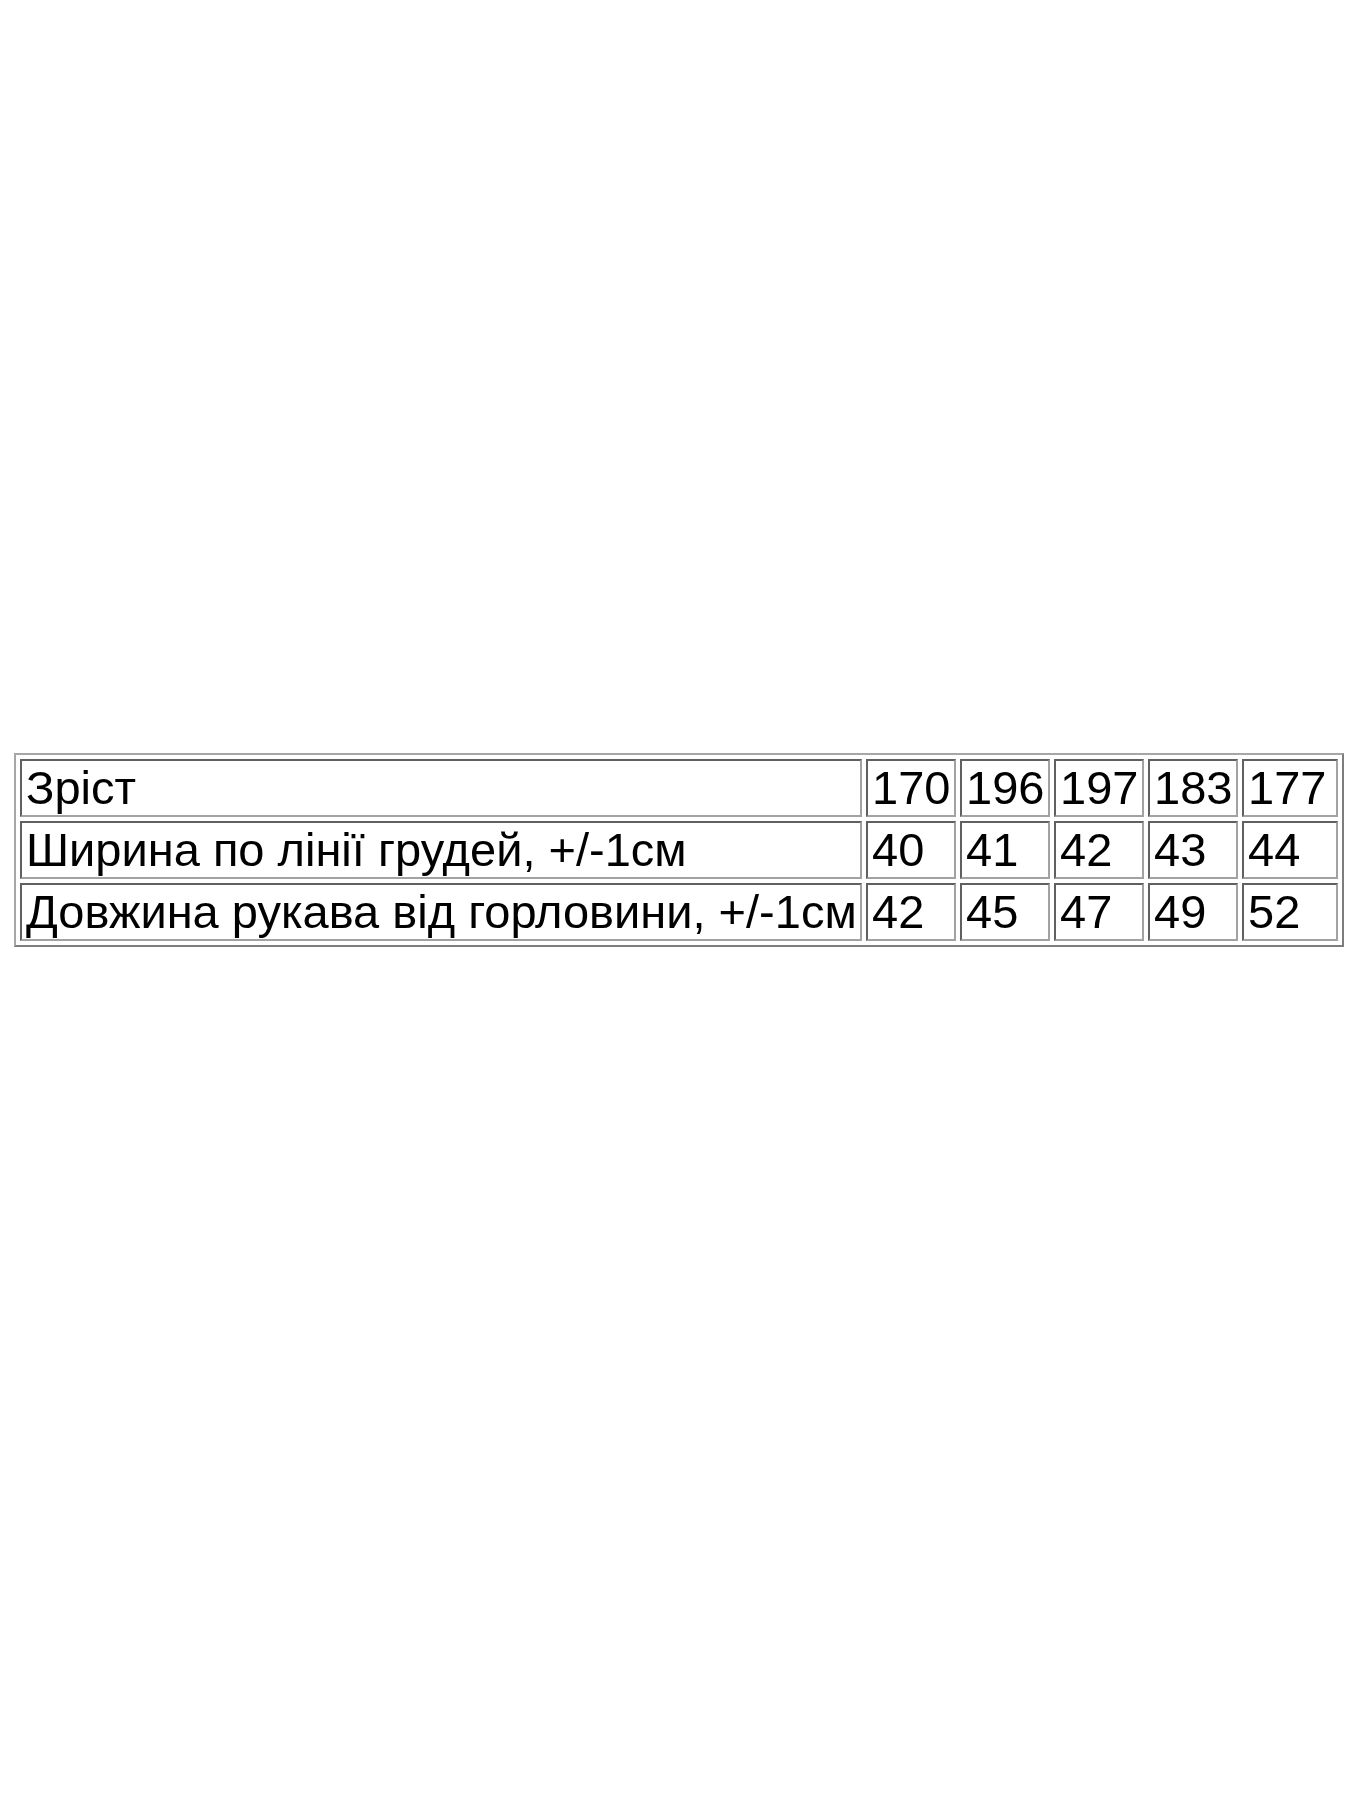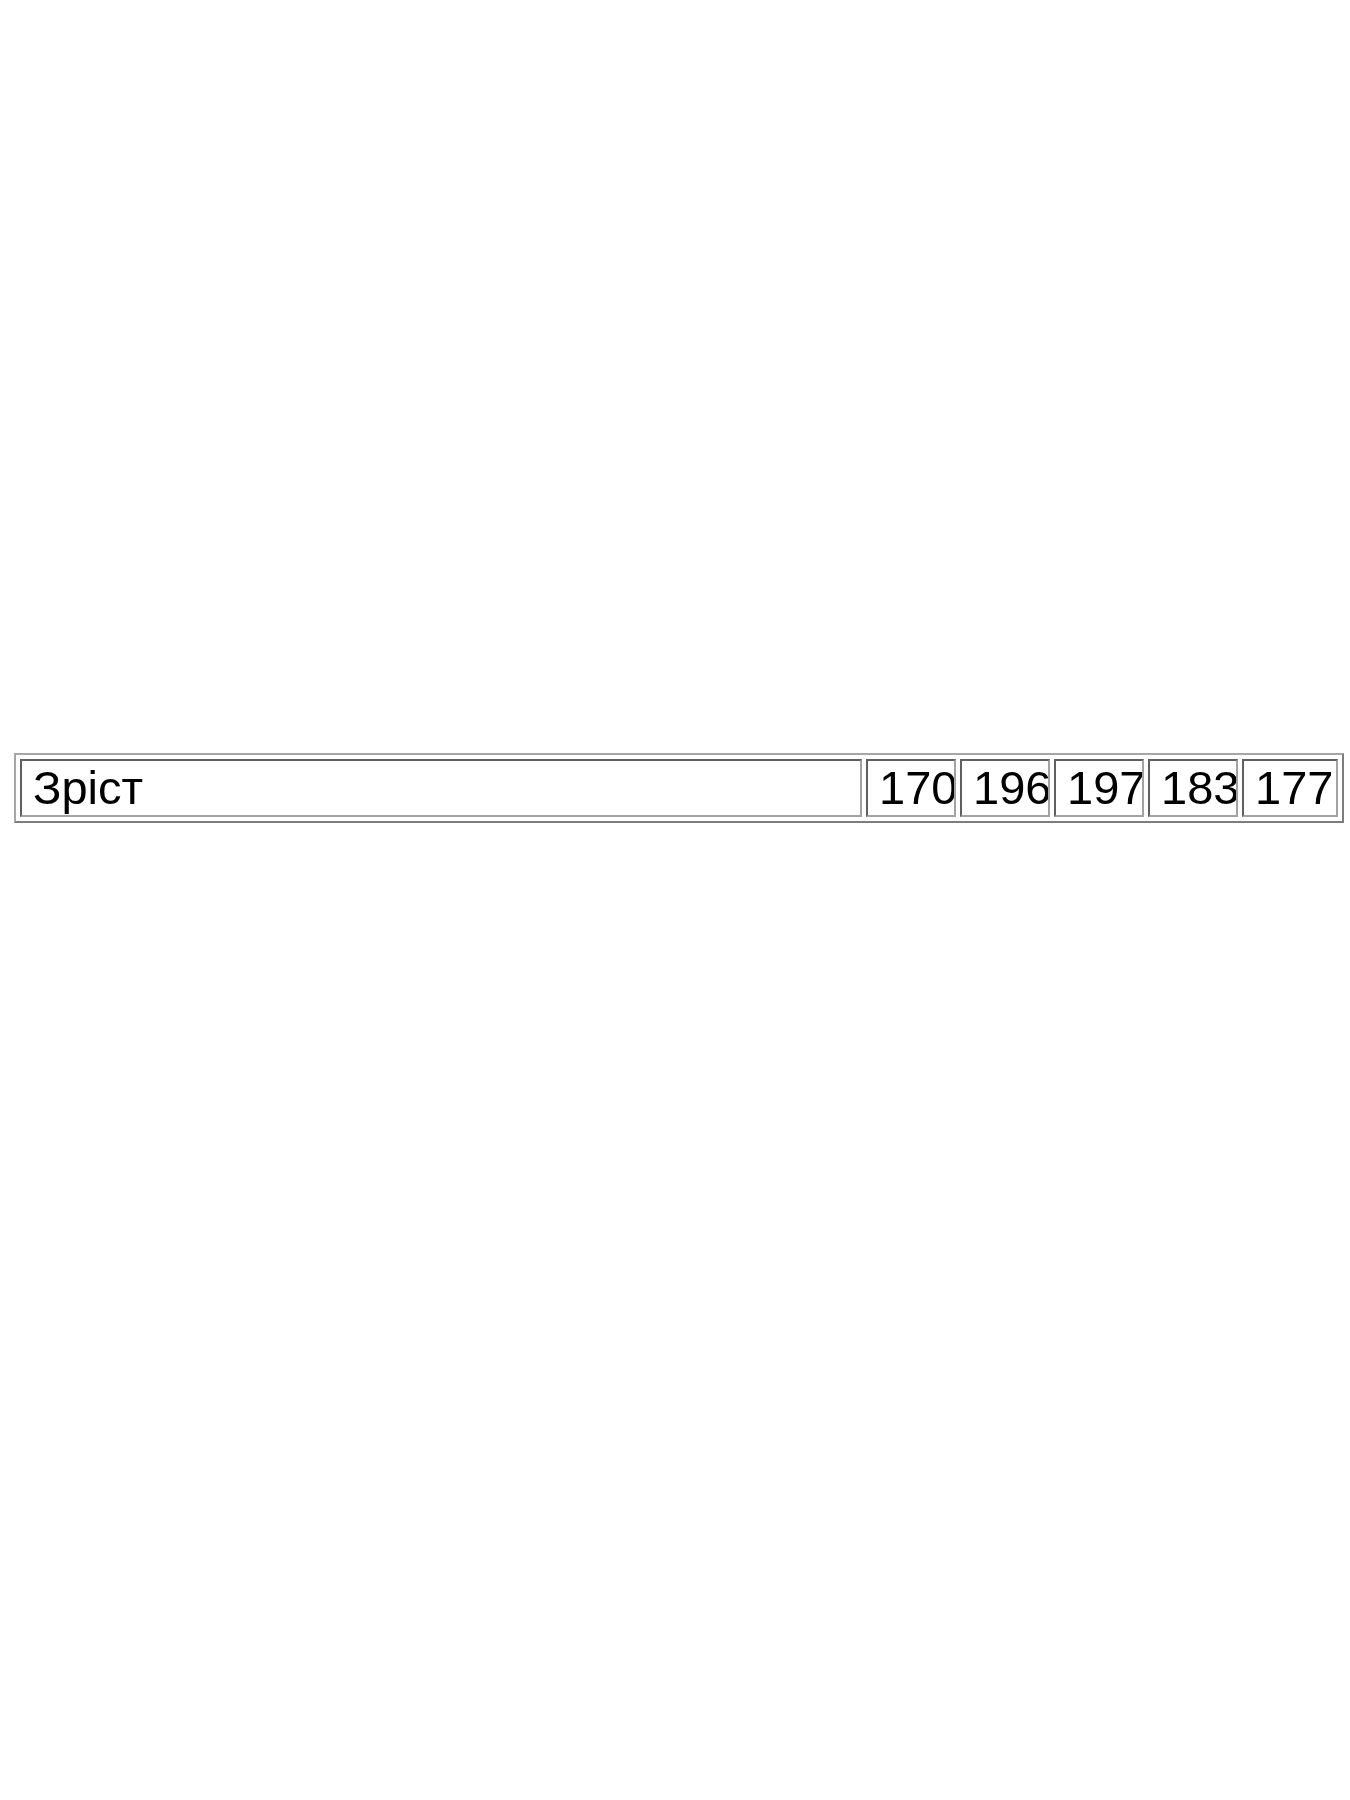--- a/index.html
+++ b/index.html
@@ -29,21 +29,21 @@
     font-size: 47px;
     line-height: 1.15;
     color: #000000;
   }
   table.size-table td {
     box-sizing: border-box;
     height: 51px;
     border: 2px solid;
     border-color: #606060 #a2a2a2 #a2a2a2 #606060; 
     background: #ffffff;
-    padding: 0 11px;
+    padding: 0 4px;
     vertical-align: middle;
     text-align: left;
     white-space: nowrap;
     overflow: hidden;
   }
   col.c-label    { width: 842px; }
   col.c-num      { width: 90px; }
   col.c-num-last { width: 96px; }
 </style>
 </head>
@@ -61,15 +61,31 @@
     </colgroup>
     <tbody>
       <tr>
         <td>Зріст</td>
         <td>170</td>
         <td>196</td>
         <td>197</td>
         <td>183</td>
         <td>177</td>
       </tr>
+      <tr>
+        <td>Ширина по лінії грудей, +/-1см</td>
+        <td>40</td>
+        <td>41</td>
+        <td>42</td>
+        <td>43</td>
+        <td>44</td>
+      </tr>
+      <tr>
+        <td>Довжина рукава від горловини, +/-1см</td>
+        <td>42</td>
+        <td>45</td>
+        <td>47</td>
+        <td>49</td>
+        <td>52</td>
+      </tr>
     </tbody>
   </table>
 </div>
 
 </body></html>

